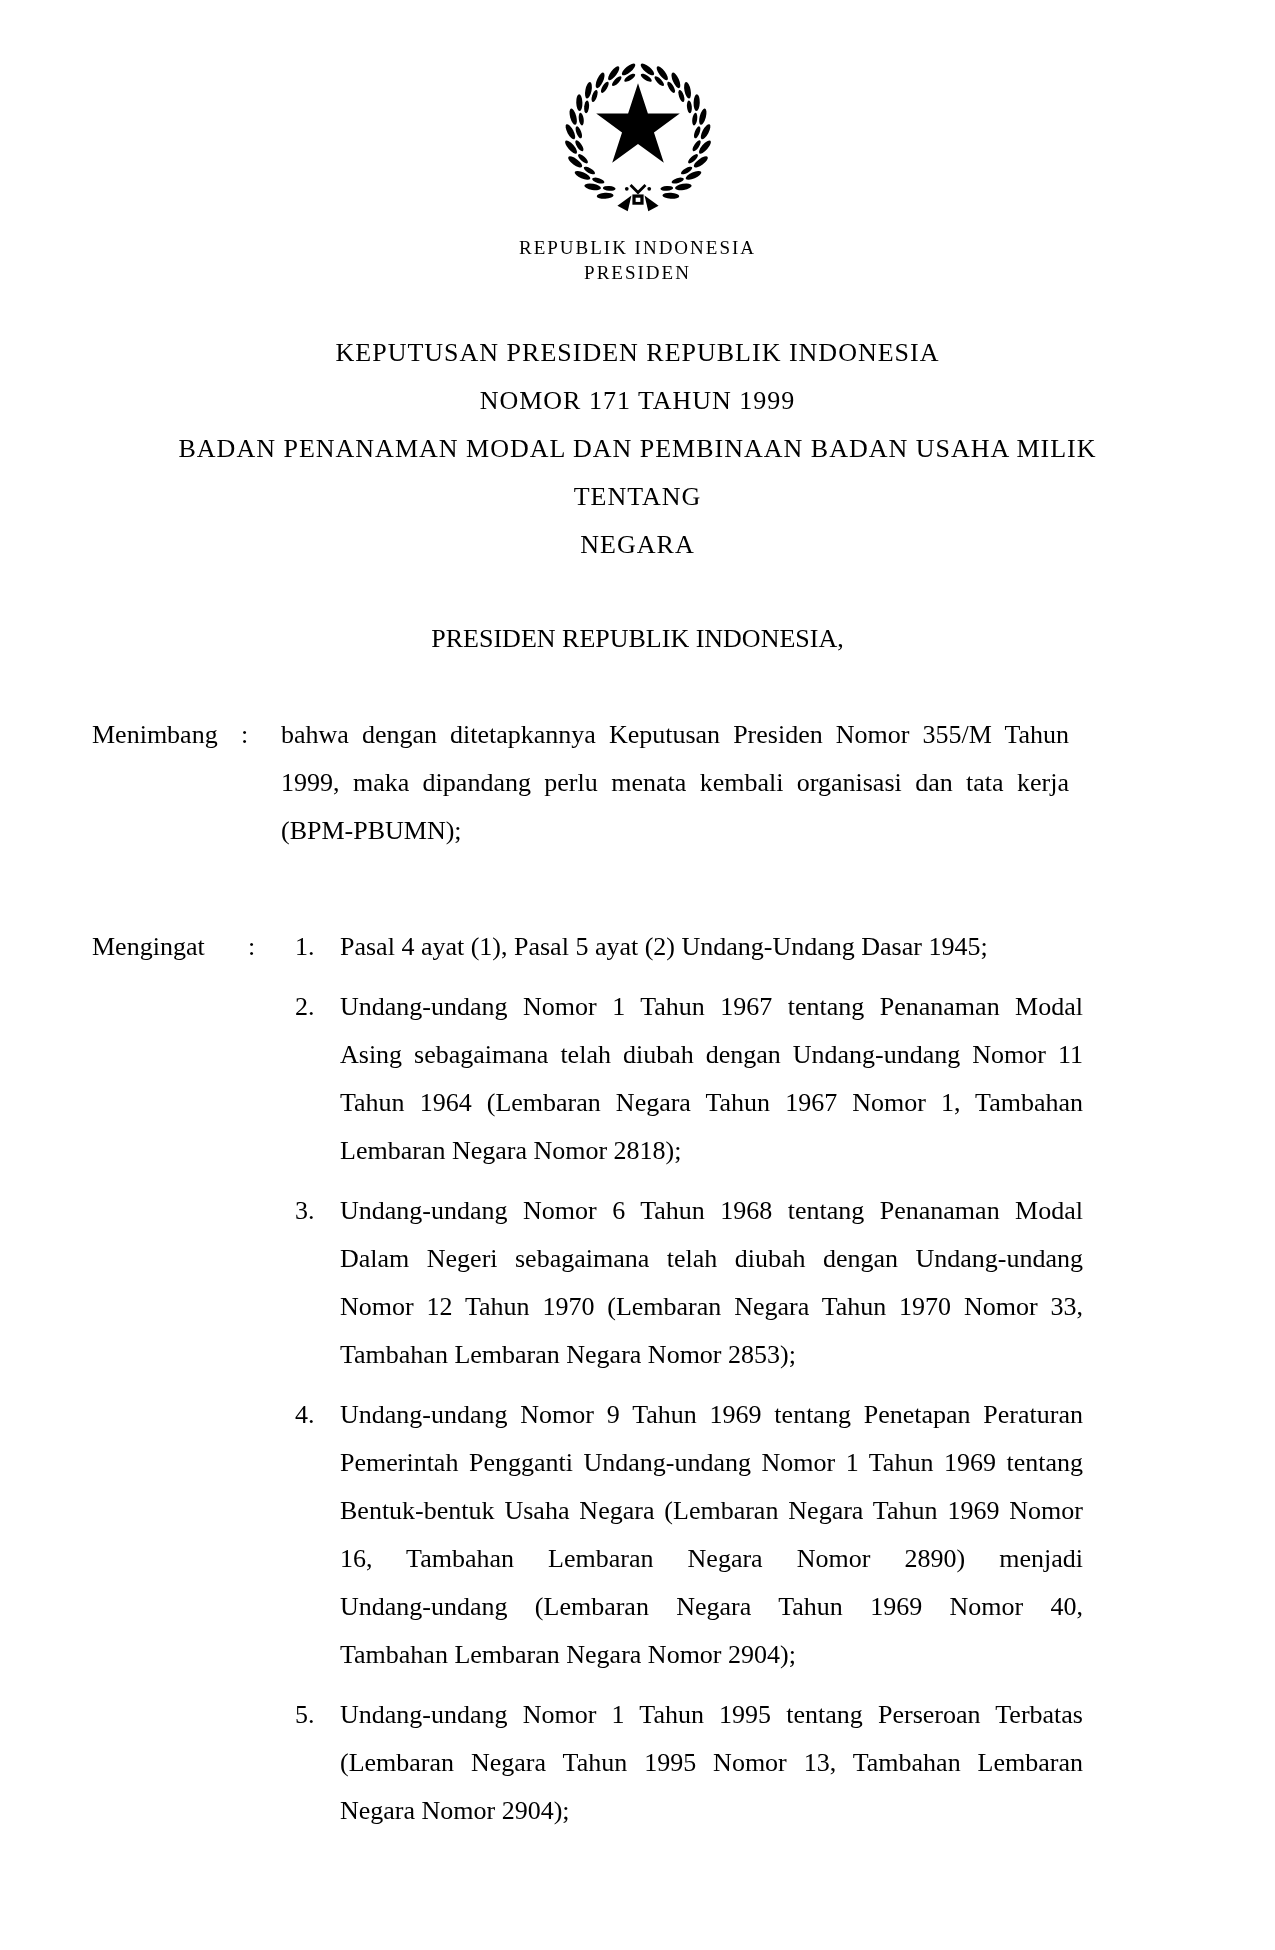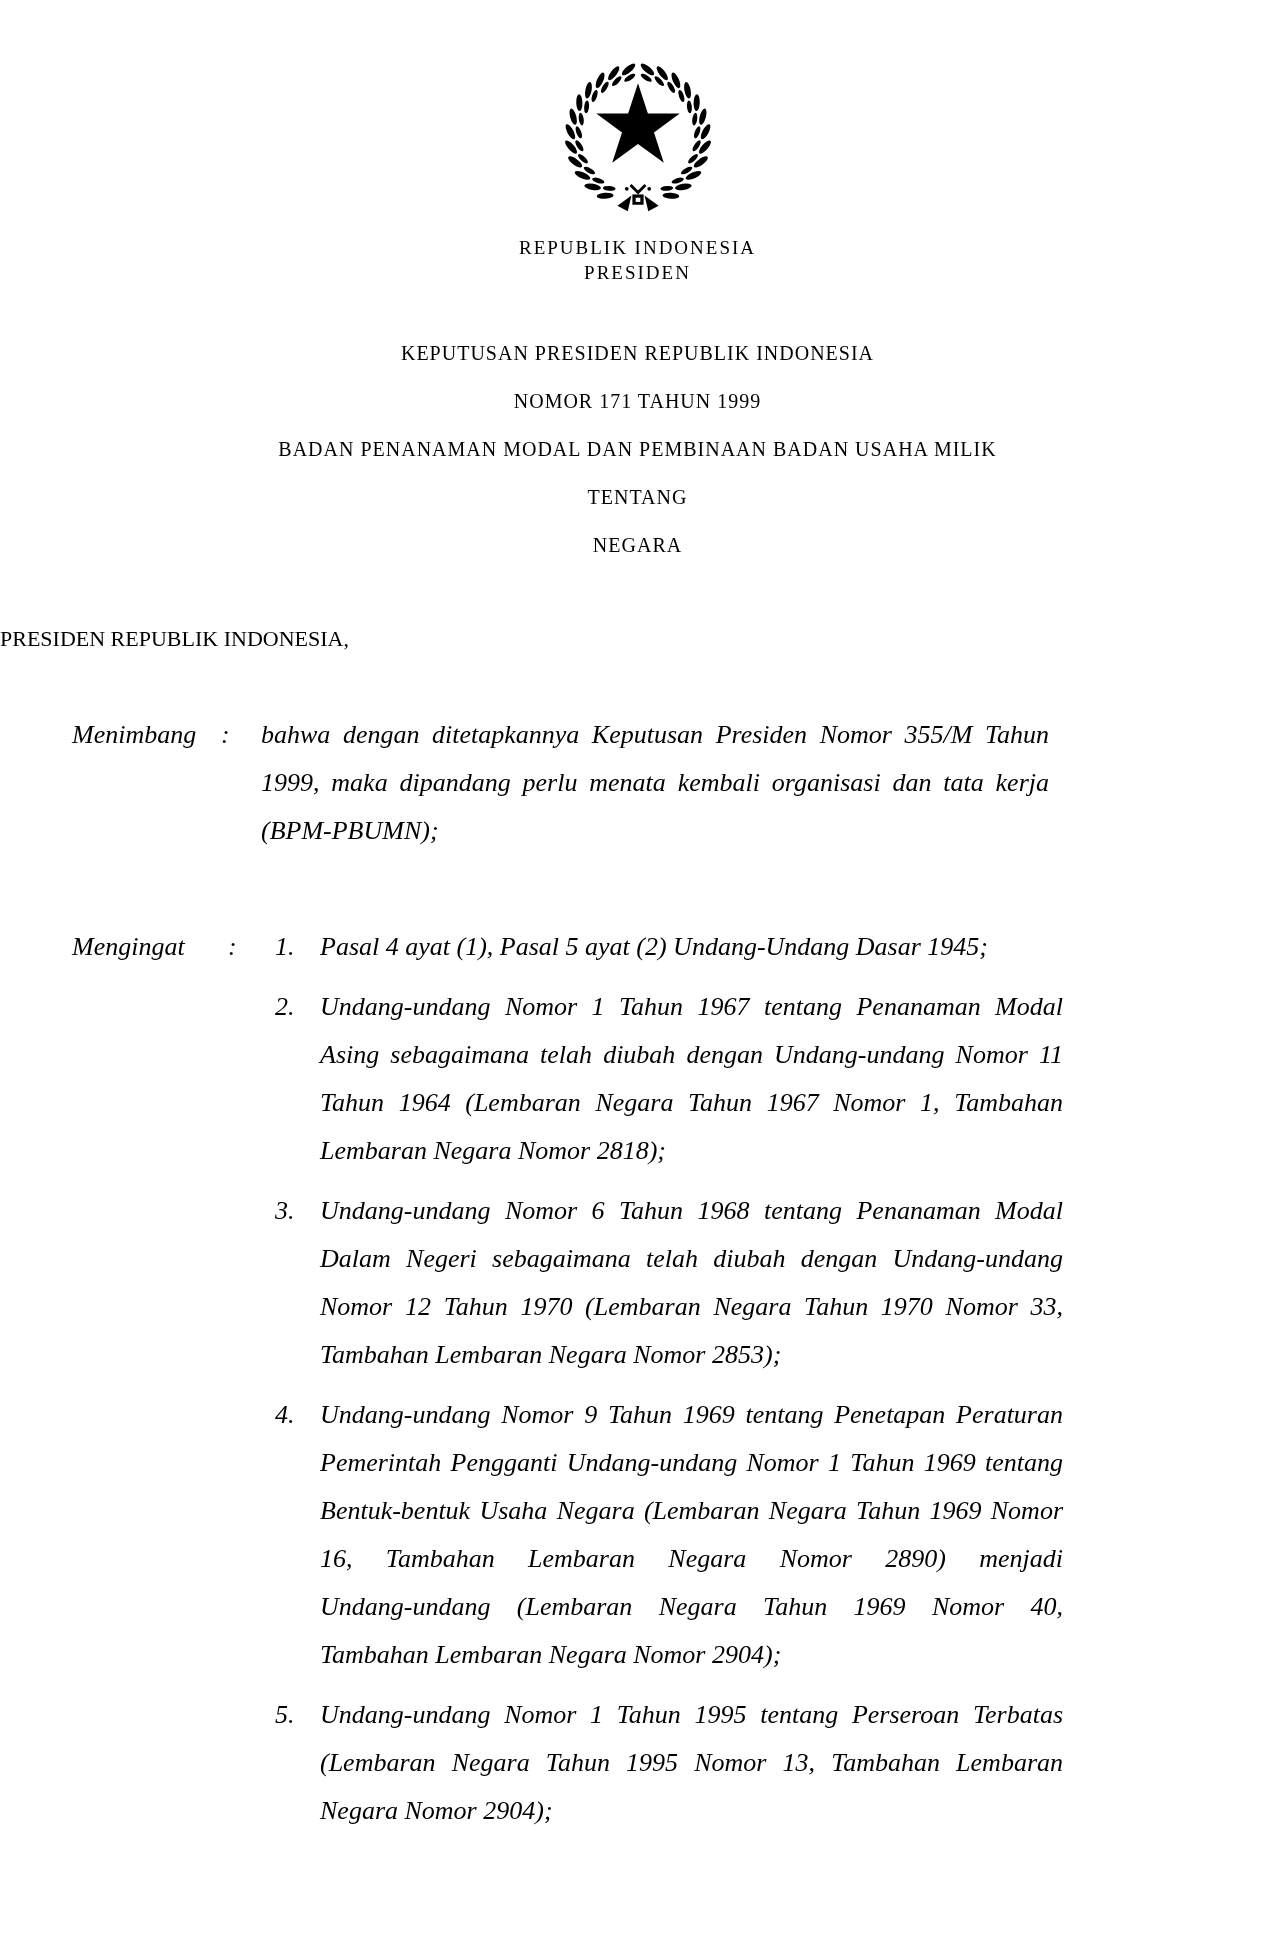--- a/index.html
+++ b/index.html
@@ -18,37 +18,36 @@
 
   
   .gov-header { margin-top: 16px; text-align: center; }
   .gov-line {
     font-size: 19px; line-height: 25px; letter-spacing: 2px;
   }
 
   
   .title-block { margin-top: 44px; text-align: center; }
   .title-line {
-    font-size: 20px; line-height: 48px; height: 48px;
+    font-size: 26px; line-height: 48px; height: 48px;
     letter-spacing: 1px; white-space: nowrap;
   }
 
   
   .preamble {
-    margin-top: 46px; 
-    font-size: 22px; line-height: 48px; height: 48px;
+    margin-top: 46px; text-align: center;
+    font-size: 26px; line-height: 48px; height: 48px;
   }
 
   
   .clause {
     display: grid;
     grid-template-columns: 149px 40px 788px;
-    padding-left: 72px;
+    padding-left: 92px;
     font-size: 26px;
-    font-style: italic;
   }
   .clause-considering { margin-top: 48px; }
   .clause-recalling { margin-top: 68px; gap: 7px; }
   .clause-label { line-height: 48px; }
   .clause-colon { line-height: 48px; }
 
   .jline {
     height: 48px; line-height: 48px;
     text-align: justify; text-align-last: justify;
   }

